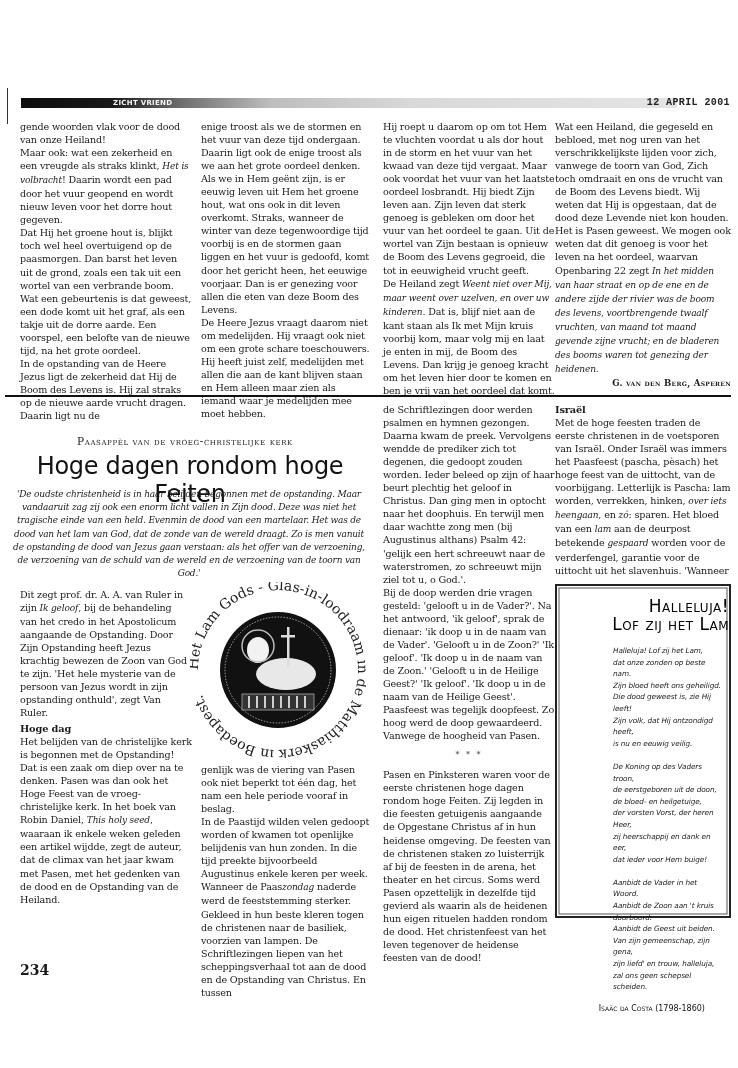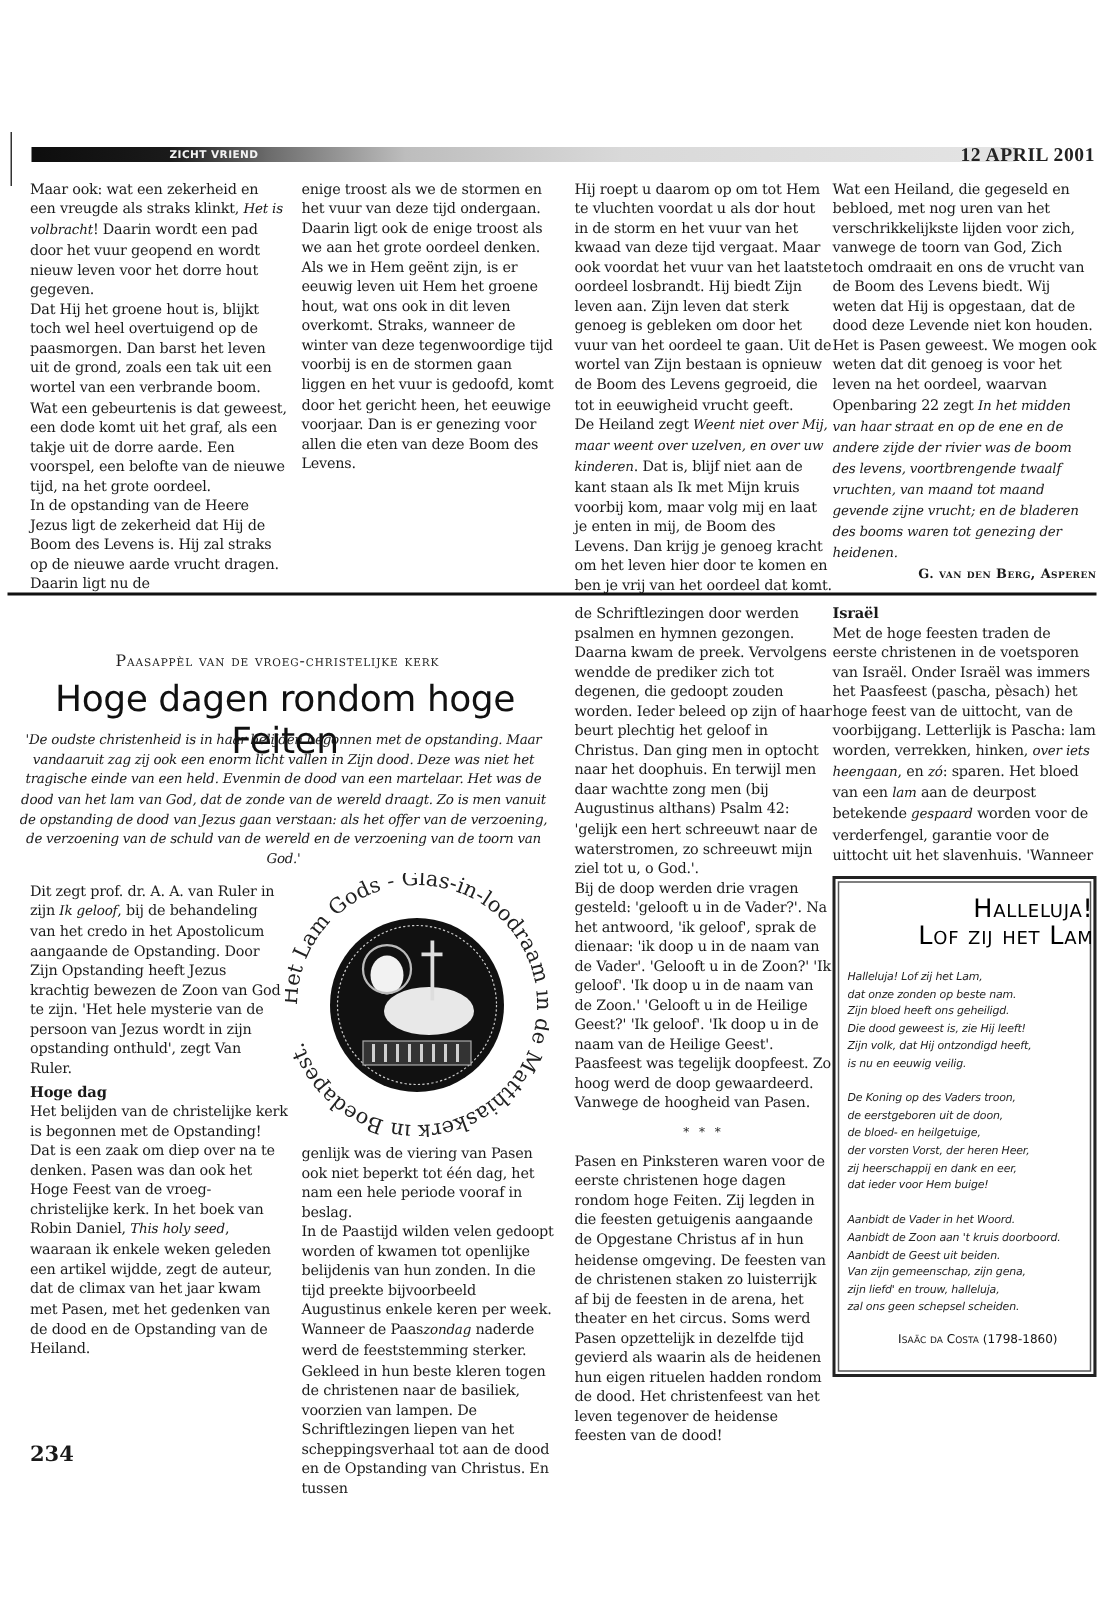--- a/index.html
+++ b/index.html
@@ -4,21 +4,21 @@
 <style>
   html, body { margin: 0; padding: 0; background: #ffffff; }
   body { width: 738px; height: 1068px; position: relative; overflow: hidden;
          font-family: "DejaVu Serif", serif; color: #1a1a1a; }
   .abs { position: absolute; }
   .crop-mark { left: 7px; top: 88px; width: 1px; height: 36px; background: #333; }
   .header-bar { left: 21px; top: 98px; width: 656px; height: 10px;
     background: linear-gradient(90deg, #0d0d0d 0%, #1a1a1a 14%, #6b6b6b 24%, #bdbdbd 38%, #d9d9d9 60%, #e4e4e4 100%); }
   .header-bar .mag { position: absolute; left: 92px; top: 0; font-family: "DejaVu Sans", sans-serif;
     font-size: 7px; font-weight: bold; color: #f4f4f4; line-height: 10px; letter-spacing: 0.3px; }
-  .header-date { right: 8px; top: 98px; font-family: Liberation Serif, serif; font-size: 13px;
+  .header-date { right: 8px; top: 98px; font-family: Liberation Mono, monospace; font-size: 10px;
     font-weight: bold; color: #222; line-height: 10px; letter-spacing: 0.4px; }
   .col { font-size: 9.6px; line-height: 13.05px; letter-spacing: -0.15px; }
   .col p { margin: 0; }
   .col i { font-style: italic; font-size: 9px; }
   .sig { text-align: right; font-weight: bold; font-size: 8.6px; letter-spacing: 0.3px; font-variant: small-caps; margin-top: 1px; }
   .rule { left: 5px; top: 395px; width: 726px; height: 2px; background: #111; }
   .kicker { left: 0; width: 370px; top: 435px; text-align: center; font-size: 10.5px;
     font-variant: small-caps; letter-spacing: 0.6px; color: #222; }
   .headline { left: 10px; width: 360px; top: 452px; text-align: center; font-size: 24px;
     font-family: "DejaVu Sans", sans-serif; font-weight: normal; letter-spacing: -0.3px; color: #111; }
@@ -41,26 +41,28 @@
 </head>
 <body>
 
 <div class="abs crop-mark"></div>
 <div class="abs header-bar">
   <span class="mag">ZICHT VRIEND</span>
 </div>
 <div class="abs header-date">12 APRIL 2001</div>
 
 <div class="abs col" style="left:20px;top:120px;width:172px;">
+    <p>gende woorden vlak voor de dood van onze Heiland!</p>
     <p>Maar ook: wat een zekerheid en een vreugde als straks klinkt, <i>Het is volbracht</i>! Daarin wordt een pad door het vuur geopend en wordt nieuw leven voor het dorre hout gegeven.</p>
     <p>Dat Hij het groene hout is, blijkt toch wel heel overtuigend op de paasmorgen. Dan barst het leven uit de grond, zoals een tak uit een wortel van een verbrande boom. Wat een gebeurtenis is dat geweest, een dode komt uit het graf, als een takje uit de dorre aarde. Een voorspel, een belofte van de nieuwe tijd, na het grote oordeel.</p>
     <p>In de opstanding van de Heere Jezus ligt de zekerheid dat Hij de Boom des Levens is. Hij zal straks op de nieuwe aarde vrucht dragen. Daarin ligt nu de</p>
   </div>
 <div class="abs col" style="left:201px;top:120px;width:172px;">
     <p>enige troost als we de stormen en het vuur van deze tijd ondergaan. Daarin ligt ook de enige troost als we aan het grote oordeel denken. Als we in Hem geënt zijn, is er eeuwig leven uit Hem het groene hout, wat ons ook in dit leven overkomt. Straks, wanneer de winter van deze tegenwoordige tijd voorbij is en de stormen gaan liggen en het vuur is gedoofd, komt door het gericht heen, het eeuwige voorjaar. Dan is er genezing voor allen die eten van deze Boom des Levens.</p>
+    <p>De Heere Jezus vraagt daarom niet om medelijden. Hij vraagt ook niet om een grote schare toeschouwers. Hij heeft juist zelf, medelijden met allen die aan de kant blijven staan en Hem alleen maar zien als iemand waar je medelijden mee moet hebben.</p>
   </div>
 <div class="abs col" style="left:383px;top:120px;width:172px;">
     <p>Hij roept u daarom op om tot Hem te vluchten voordat u als dor hout in de storm en het vuur van het kwaad van deze tijd vergaat. Maar ook voordat het vuur van het laatste oordeel losbrandt. Hij biedt Zijn leven aan. Zijn leven dat sterk genoeg is gebleken om door het vuur van het oordeel te gaan. Uit de wortel van Zijn bestaan is opnieuw de Boom des Levens gegroeid, die tot in eeuwigheid vrucht geeft.</p>
     <p>De Heiland zegt <i>Weent niet over Mij, maar weent over uzelven, en over uw kinderen</i>. Dat is, blijf niet aan de kant staan als Ik met Mijn kruis voorbij kom, maar volg mij en laat je enten in mij, de Boom des Levens. Dan krijg je genoeg kracht om het leven hier door te komen en ben je vrij van het oordeel dat komt.</p>
   </div>
 <div class="abs col" style="left:555px;top:120px;width:176px;">
   <div>
       <p>Wat een Heiland, die gegeseld en bebloed, met nog uren van het verschrikkelijkste lijden voor zich, vanwege de toorn van God, Zich toch omdraait en ons de vrucht van de Boom des Levens biedt. Wij weten dat Hij is opgestaan, dat de dood deze Levende niet kon houden. Het is Pasen geweest. We mogen ook weten dat dit genoeg is voor het leven na het oordeel, waarvan Openbaring 22 zegt <i>In het midden van haar straat en op de ene en de andere zijde der rivier was de boom des levens, voortbrengende twaalf vruchten, van maand tot maand gevende zijne vrucht; en de bladeren des booms waren tot genezing der heidenen.</i></p>
     </div>
   <div class="sig">G. van den Berg, Asperen</div>
@@ -131,21 +133,21 @@
 <div class="abs col" style="left:555px;top:403px;width:176px;">
   <p class="subhead">Israël</p>
   <p>Met de hoge feesten traden de eerste christenen in de voetsporen van Israël. Onder Israël was immers het Paasfeest (pascha, pèsach) het hoge feest van de uittocht, van de voorbijgang. Letterlijk is Pascha: lam worden, verrekken, hinken, <i>over iets heengaan</i>, en <i>zó</i>: sparen. Het bloed van een <i>lam</i> aan de deurpost betekende <i>gespaard</i> worden voor de verderfengel, garantie voor de uittocht uit het slavenhuis. 'Wanneer</p>
 </div>
 
 <div class="abs poem-box">
   <div class="poem-title">
     <div>Halleluja!</div>
     <div>Lof zij het Lam</div>
   </div>
-  <div class="poem" style="margin-top:12px;" id="poem-stanzas">
+  <div class="poem" style="margin-top:12px;margin-left:48px;" id="poem-stanzas">
       <p><span>Halleluja! Lof zij het Lam,</span><br><span>dat onze zonden op beste nam.</span><br><span>Zijn bloed heeft ons geheiligd.</span><br><span>Die dood geweest is, zie Hij leeft!</span><br><span>Zijn volk, dat Hij ontzondigd heeft,</span><br><span>is nu en eeuwig veilig.</span></p>
       <p><span>De Koning op des Vaders troon,</span><br><span>de eerstgeboren uit de doon,</span><br><span>de bloed- en heilgetuige,</span><br><span>der vorsten Vorst, der heren Heer,</span><br><span>zij heerschappij en dank en eer,</span><br><span>dat ieder voor Hem buige!</span></p>
       <p><span>Aanbidt de Vader in het Woord.</span><br><span>Aanbidt de Zoon aan 't kruis doorboord.</span><br><span>Aanbidt de Geest uit beiden.</span><br><span>Van zijn gemeenschap, zijn gena,</span><br><span>zijn liefd' en trouw, halleluja,</span><br><span>zal ons geen schepsel scheiden.</span></p>
     </div>
   <div class="poem-author">Isaäc da Costa (1798-1860)</div>
 </div>
 
 <div class="abs pagenum">234</div>
 
 </body></html>

